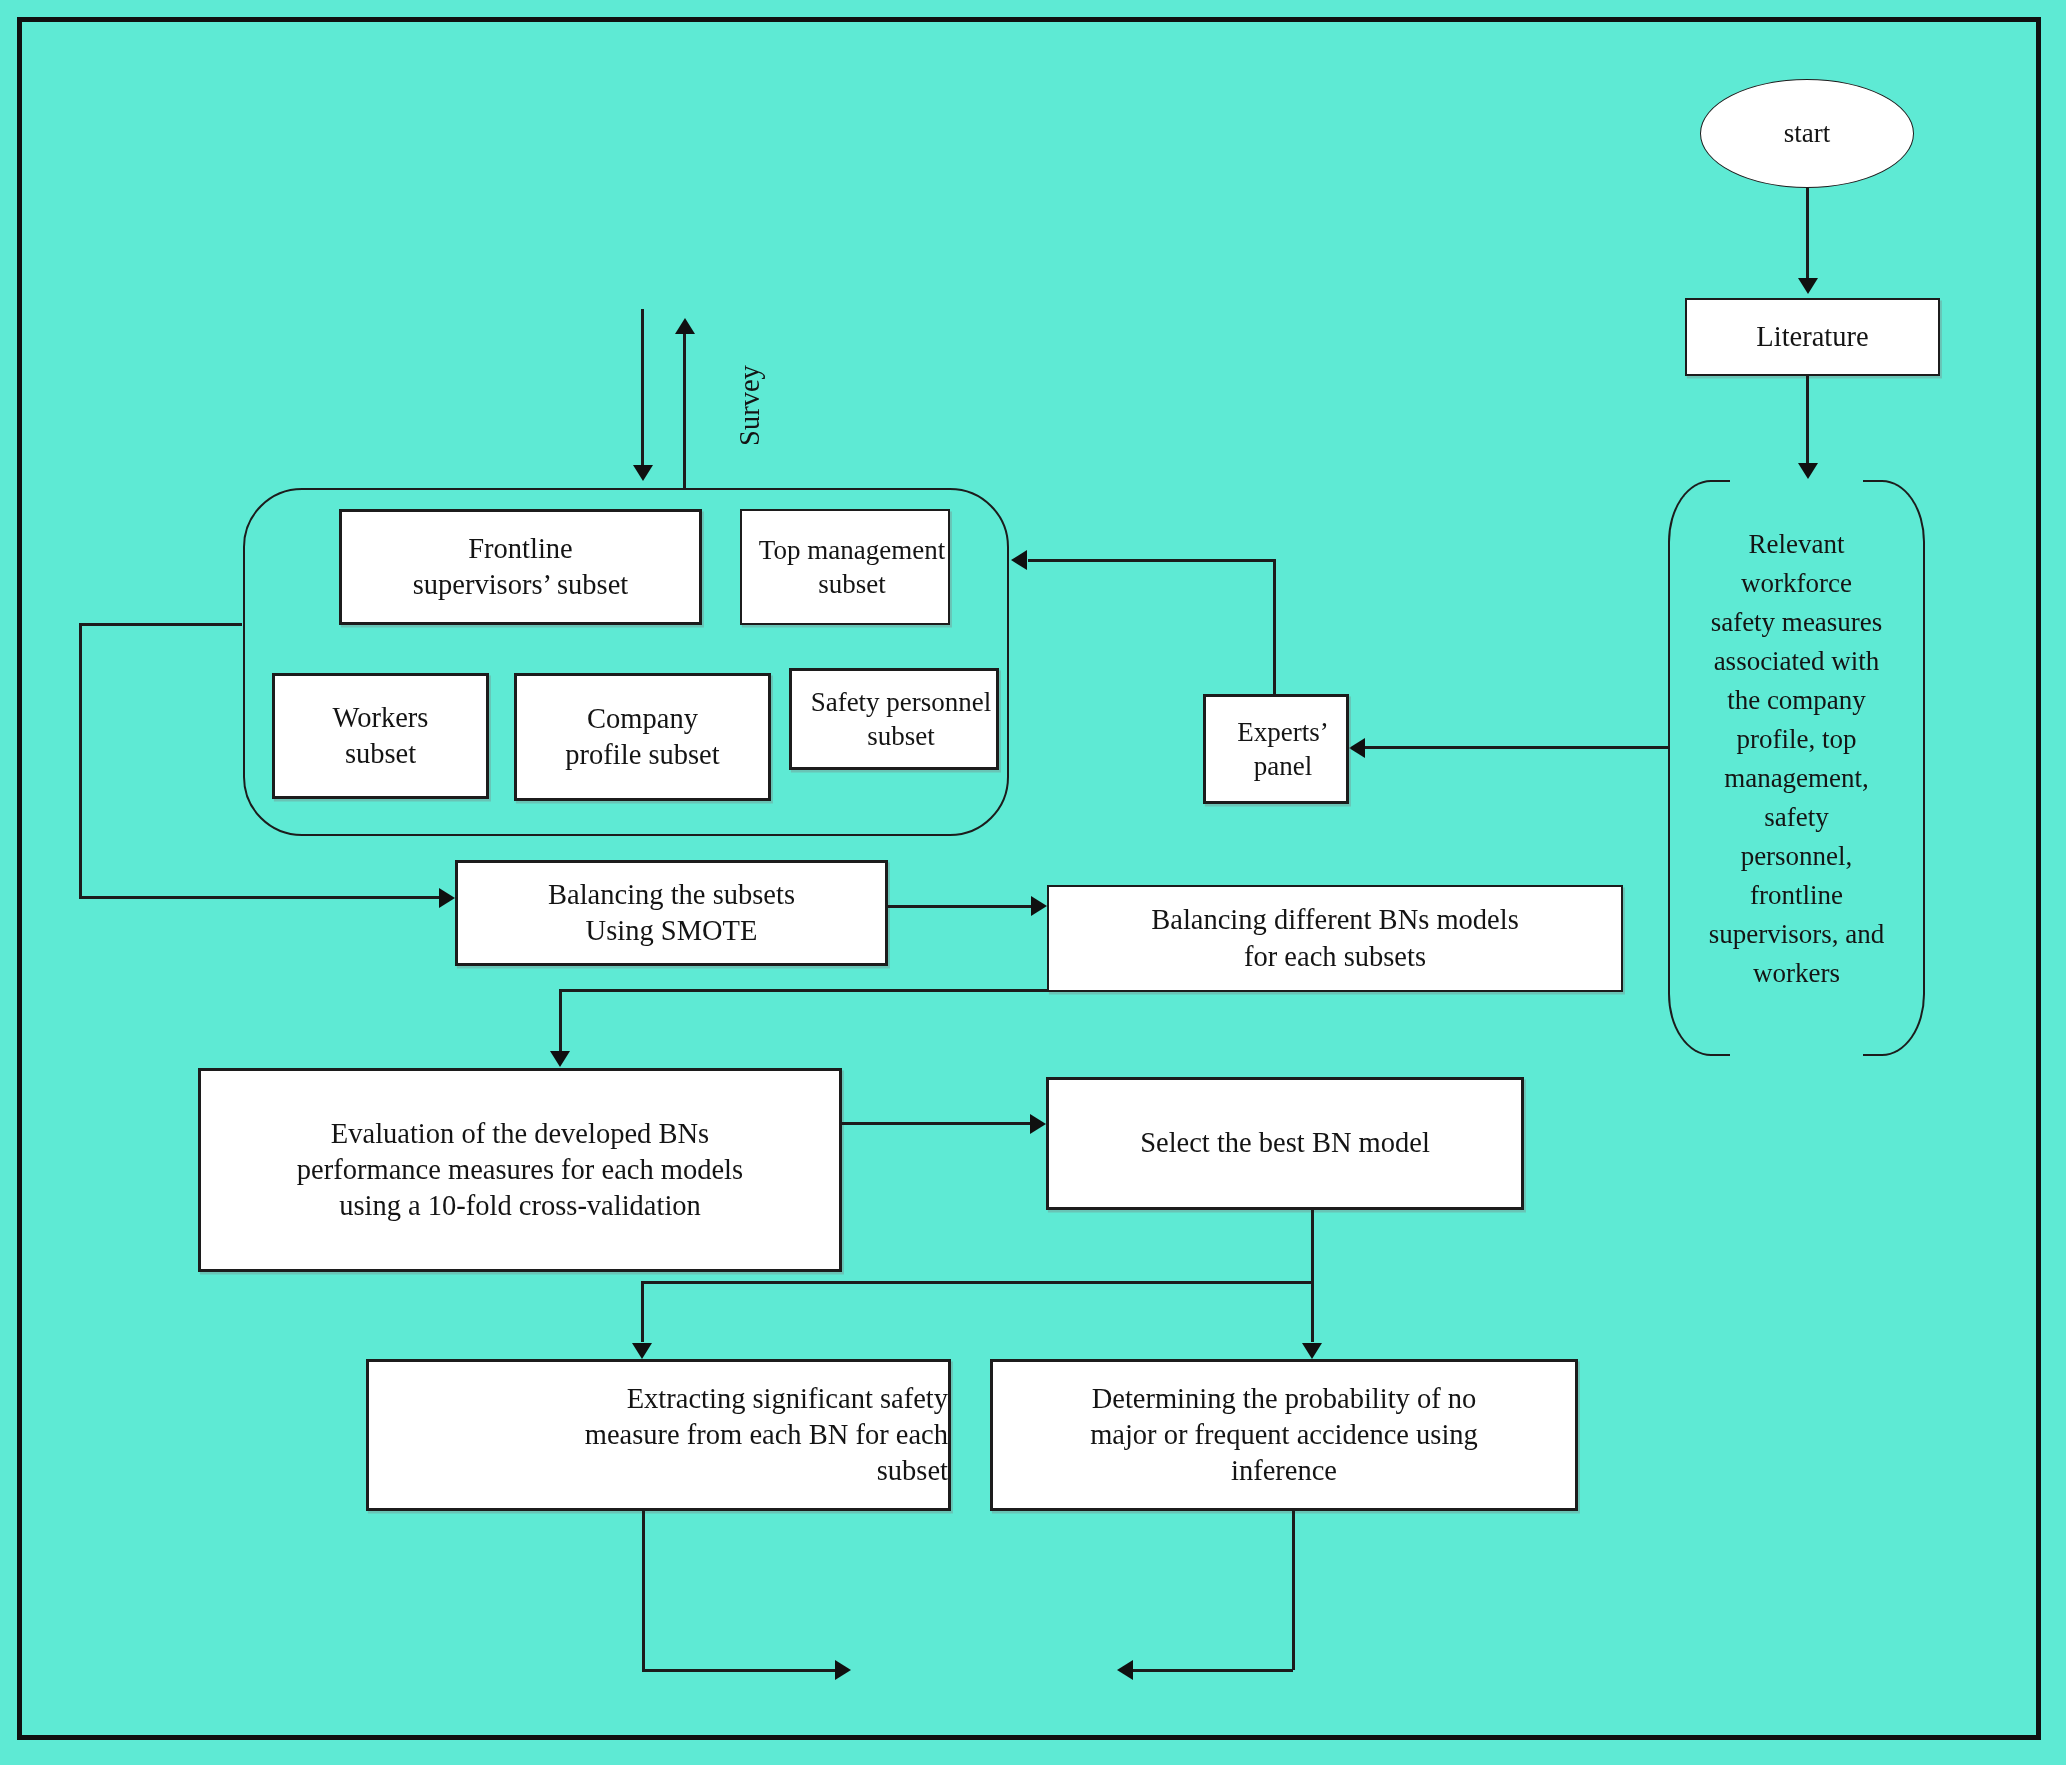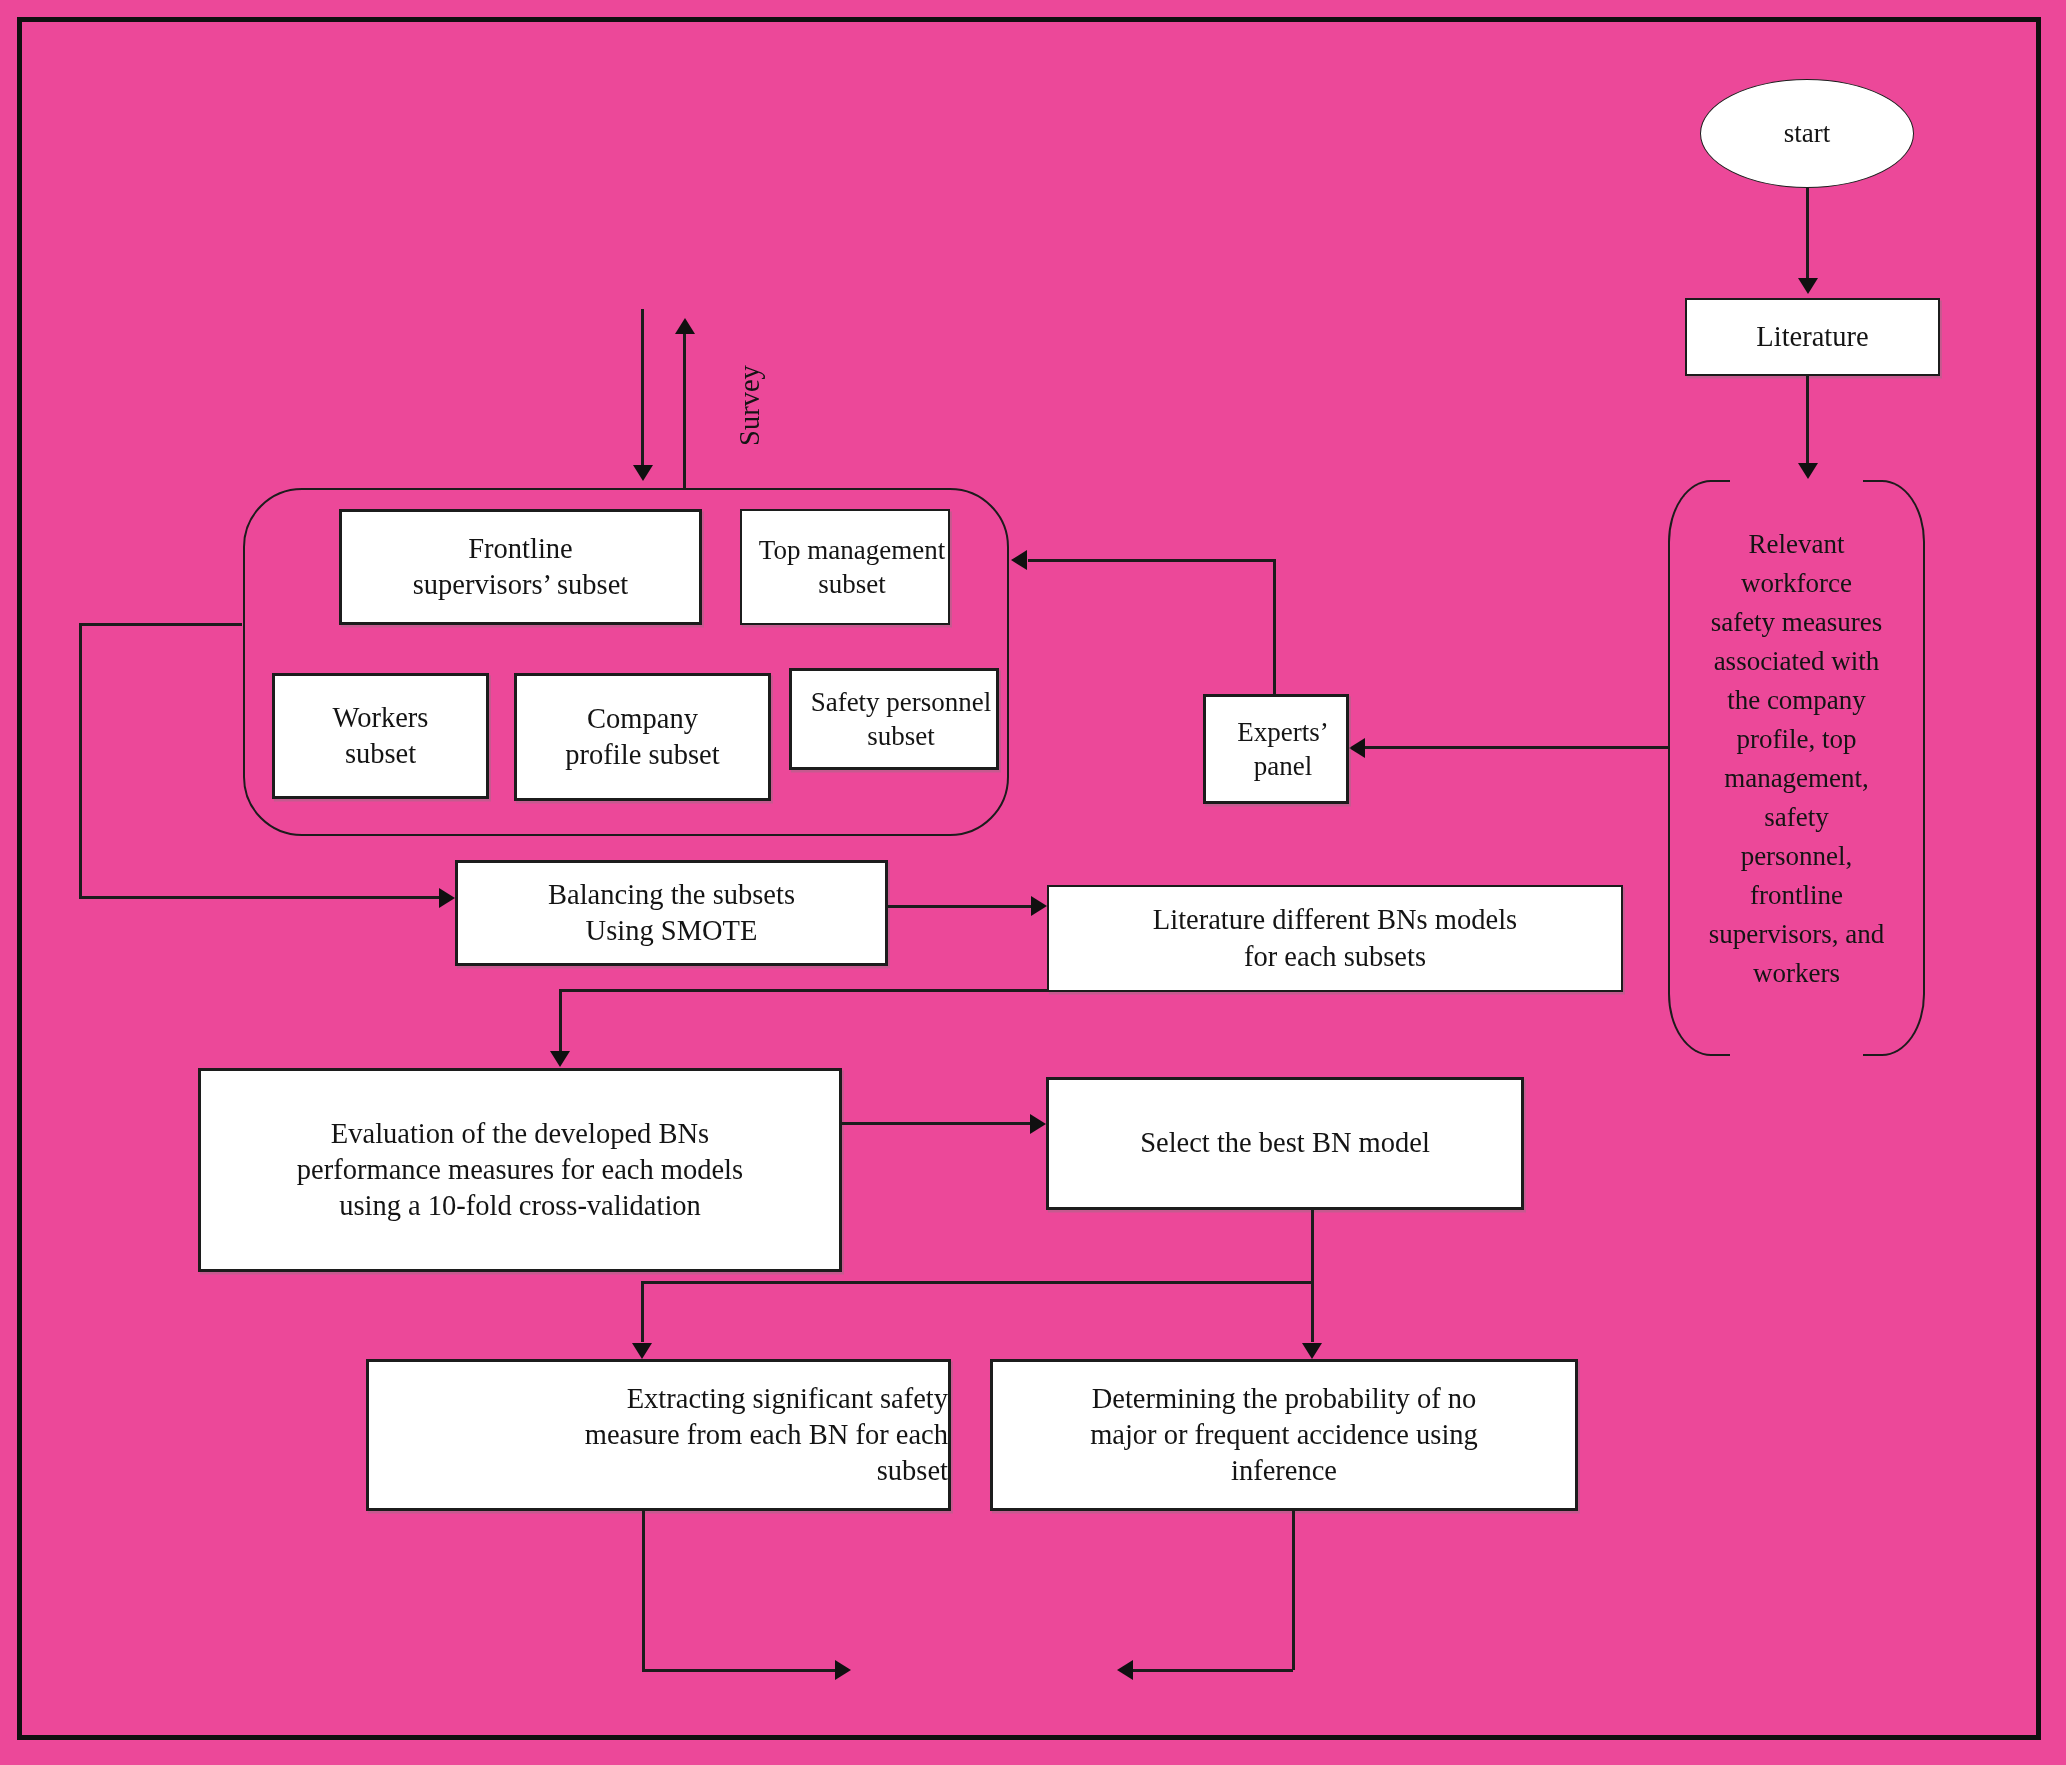--- a/index.html
+++ b/index.html
@@ -1,17 +1,17 @@
 <!DOCTYPE html>
 <html style="font-size:10px"><head>
 <meta charset="utf-8">
 <style>
   html,body{margin:0;padding:0;background:#ffffff;}
   body{width:2066px;height:1765px;position:relative;font-family:"Liberation Serif", serif;color:#141414;}
-  .stage{position:absolute;inset:0;background:#ec4899;}
+  .stage{position:absolute;inset:0;background:#5eead4;}
   .frame{position:absolute;left:17.3px;top:17.3px;right:25px;bottom:25px;border:5.6px solid #101010;}
   .node{position:absolute;box-sizing:border-box;border:3.1px solid #1c1c1c;background:#fff;
         display:flex;flex-direction:column;align-items:center;justify-content:center;
         text-align:center;font-size:28.5px;line-height:1.27;
         box-shadow:1.9px 2.5px 0 rgba(125,125,125,0.35);}
   .thin{border-width:2.5px;}
   .ellipse{border-radius:50%;border-width:1.9px;box-shadow:none;}
   .container-round{position:absolute;box-sizing:border-box;border:2.5px solid #1c1c1c;border-radius:59px;background:transparent;box-shadow:none;}
   .bracket{position:absolute;box-sizing:border-box;width:62px;border:2.5px solid #1c1c1c;background:transparent;}
   .bracket.bl{border-right:none;border-top-left-radius:43px 62px;border-bottom-left-radius:43px 62px;}
@@ -118,21 +118,21 @@
 
   <div class="node" style="left:455px;top:860px;width:433px;height:106px;">
     <div>Balancing the subsets</div>
     <div>Using SMOTE</div>
   </div>
 
   <div class="hline" style="left:888px;top:905px;width:143px;"></div>
   <div class="ah ah-right" style="left:1031px;top:896px;"></div>
 
   <div class="node thin" style="left:1047px;top:885px;width:576px;height:107px;">
-    <div>Literature different BNs models</div>
+    <div>Balancing different BNs models</div>
     <div>for each subsets</div>
   </div>
 
   <div class="hline" style="left:560px;top:989px;width:487px;"></div>
   <div class="vline" style="left:559px;top:989px;height:62px;"></div>
   <div class="ah ah-down" style="left:550px;top:1051px;"></div>
 
   <div class="node" style="left:198px;top:1068px;width:644px;height:204px;">
     <div>Evaluation of the developed BNs</div>
     <div>performance measures for each models</div>

